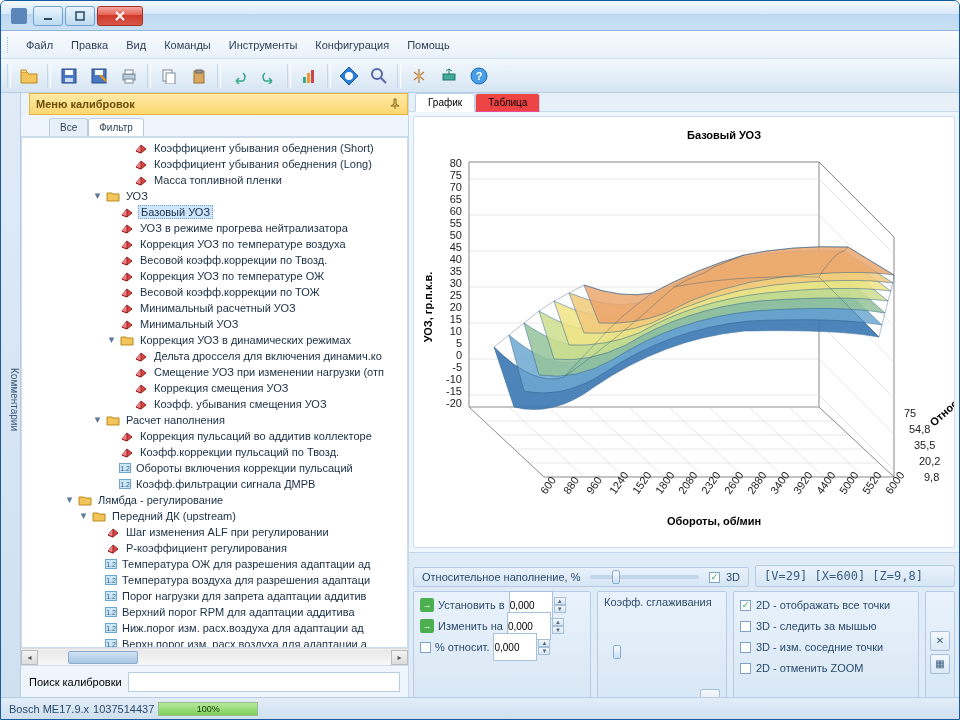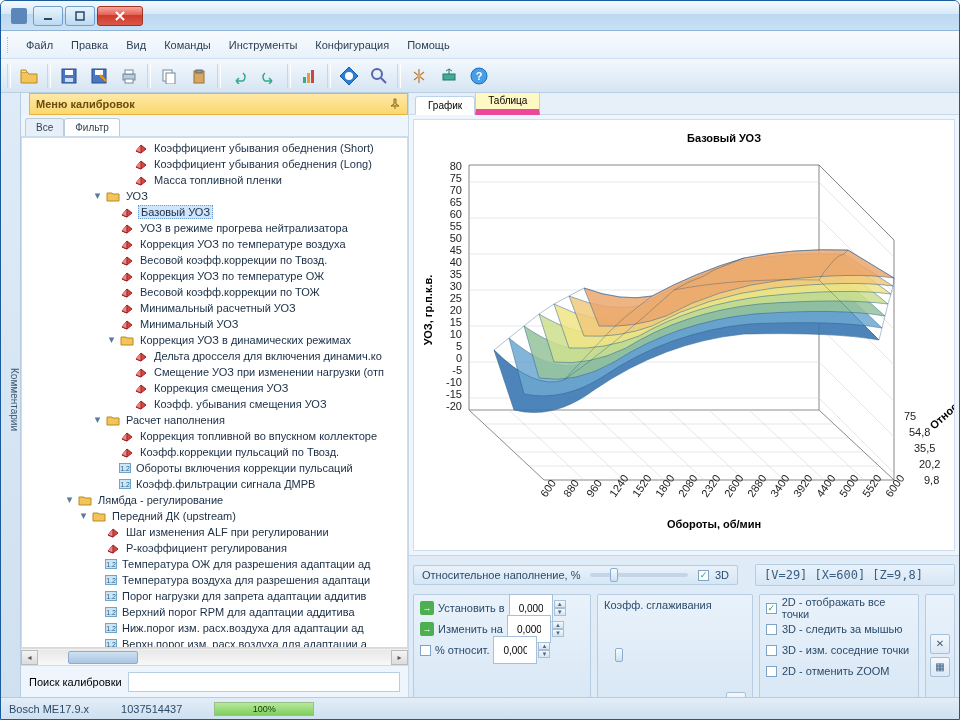--- a/index.html
+++ b/index.html
@@ -26,21 +26,21 @@
 .body { flex: 1; display: flex; overflow: hidden; }
 
 .commentbar { width: 20px; background: linear-gradient(#dfebf7,#cfe0f0); border-right: 1px solid #b6cce2; writing-mode: vertical-rl; text-align: center; padding-top: 8px; color:#3a5573; font-size:10px;}
 
 .left { width: 388px; display: flex; flex-direction: column; border-right: 1px solid #c7d8e9; background: #eaf2fb; }
 .left-header { height: 22px; background: linear-gradient(#fde9a7,#fbd76f); border: 1px solid #e7b43d; display:flex; align-items:center; padding:0 6px; color:#6b4d0d; font-weight:bold;margin-left:8px; }
 .left-header .pin { margin-left:auto; width:12px;height:12px; }
 
 .filtertabs { height: 22px; display:flex; align-items:flex-end; background:#eef5fc; border-bottom:1px solid #ccddee; padding-left:4px; gap:0;}
 .ftab { padding:3px 10px; border:1px solid #bcd; background:#fff; border-bottom:none; border-radius:3px 3px 0 0; font-size:10px; color:#345; }
-.ftab.inactive { background:#e7f0f9; }
+.ftab.inactive { background:#e7f0f9;margin-left:24px; }
 
 .tree-wrap { flex:1; overflow:auto; background:#fff; border:1px solid #cddced; margin:0; position:relative;}
 .tree { padding: 2px 0; }
 .node { display:flex; align-items:center; height:16px; padding-left:0; white-space:nowrap; color:#1a2e44; }
 .node .exp { width:11px;height:11px; text-align:center; line-height:9px; color:#5b7a9b; font-size:11px; margin-right:2px;}
 .node .ico { width:16px; height:14px; display:inline-flex; align-items:center; justify-content:center; margin-right:3px;}
 .ico.folder svg path{fill:#f3c459;stroke:#b98b1e;}
 .ico.map3d { color:#c23; font-weight:bold; font-size:9px; }
 .ico.map2d { background:#cce6f5; border:1px solid #6da6cd; width:12px;height:10px; font-size:7px; line-height:9px; text-align:center; color:#2a5d8a;}
 .node.selected > .label { background:#cfe5fb; border:1px dotted #6a9dd2; padding:0 2px; }
@@ -51,49 +51,49 @@
 .tree-scroll-h .track{flex:1;height:15px;background:linear-gradient(#e8e8e8,#f8f8f8);position:relative;}
 .tree-scroll-h .thumb{position:absolute;left:30px;width:70px;height:13px;top:1px;background:linear-gradient(#cfe1f2,#a9c6e3);border:1px solid #8cadd0;border-radius:2px;}
 .sbtn{width:17px;height:15px;background:linear-gradient(#f4f4f4,#dcdcdc);border:1px solid #bbb;display:flex;align-items:center;justify-content:center;font-size:8px;color:#555;}
 
 .search { height:32px; display:flex; align-items:center; gap:6px; padding:4px 8px; background:#eef5fc; border-top:1px solid #cedef0;}
 .search input { flex:1; height:20px; border:1px solid #b7cde2; padding:0 4px; background:#fff;}
 
 .right { flex:1; display:flex; flex-direction:column; background:#eef5fc; }
 .rtabs { height:22px; display:flex; align-items:flex-end; padding-left:6px; border-bottom:1px solid #c7d9ea; background:#e7f0f9; gap:0;}
 .rtab { padding:3px 12px; border:1px solid #bcd2e8; background:#fff; border-bottom:1px solid #fff; border-radius:3px 3px 0 0; font-size:10px; margin-bottom:-1px;}
-.rtab.inactive { background:#fef9c3; border-bottom:6px solid #ec4899;}
+.rtab.inactive { background:#ef4444; border-bottom:1px solid #ec4899;}
 
 .chart-area { flex:1; background:#fff; margin:4px; border:1px solid #cedef0; display:flex; align-items:center; justify-content:center; position:relative;}
 .chart-area svg { width:100%; height:100%; }
 
 .controls { background:#dfebf7; border-top:1px solid #c3d6e9; padding:4px; display:flex; flex-direction:column; gap:4px;}
-.ctrl-row1 { display:flex; gap:17px; align-items:center; height:30px;}
+.ctrl-row1 { display:flex; gap:6px; align-items:flex-end; height:30px;}
 .panel { background:linear-gradient(#e9f2fb,#d6e6f4); border:1px solid #b6cce2; border-radius:2px; padding:3px 8px; display:flex; align-items:center; gap:6px; font-size:10px; color:#2a4a6b;}
 .panel.wide{flex:1;}
 .slider-mini{flex:1;height:4px;background:#c3d6e9;border-radius:2px;position:relative;margin:0 4px;}
 .slider-mini .th{position:absolute;width:8px;height:14px;top:-5px;left:20%;background:linear-gradient(#f8fbfe,#cde0f1);border:1px solid #8cadd0;border-radius:2px;}
 .chk{width:11px;height:11px;border:1px solid #7fa3c7;background:#fff;display:inline-block;vertical-align:middle;}
 .chk.on::after{content:"✓";font-size:9px;color:#2a6;display:block;line-height:9px;text-align:center;}
 .status-disp { font-family:monospace; font-size:12px; color:#3a5d82;}
 
 .ctrl-row2 { display:flex; gap:6px; }
 .pgroup { background:linear-gradient(#e9f2fb,#d6e6f4); border:1px solid #b6cce2; border-radius:2px; padding:4px 6px; display:flex; flex-direction:column; gap:3px; font-size:10px; color:#2a4a6b;}
 .prow{display:flex;align-items:center;gap:4px;height:18px;}
 .arrow-btn{width:14px;height:14px;background:#4caf50;border-radius:2px;display:flex;align-items:center;justify-content:center;color:#fff;font-size:9px;font-weight:bold;}
 .spin{display:flex;align-items:center;}
-.spin input{width:44px;height:28px;border:1px solid #a6c0d9;padding:0 9px;font-size:10px;}
+.spin input{width:44px;height:28px;border:1px solid #a6c0d9;padding:0 0;font-size:10px;}
 .spin .ud{display:flex;flex-direction:column;margin-left:1px;}
 .spin .ud div{width:12px;height:8px;background:linear-gradient(#f4f8fc,#d6e4f1);border:1px solid #a6c0d9;font-size:6px;line-height:6px;text-align:center;color:#567;}
 .opts{flex:1;}
 .opts .prow{gap:5px;}
 .small-icobtn{width:20px;height:20px;border:1px solid #a6c0d9;background:linear-gradient(#f4f8fc,#dbe8f4);border-radius:2px;display:flex;align-items:center;justify-content:center;font-size:10px;color:#3a5d82;}
 .icocol{display:flex;flex-direction:column;gap:3px;justify-content:center;}
 
-.statusbar { height:22px; background:linear-gradient(#e2edf8,#cfe0f0); border-top:1px solid #b6cce2; display:flex; align-items:center; padding:0 8px; gap:32px; font-size:11px; color:#2a4a6b;}
+.statusbar { height:22px; background:linear-gradient(#e2edf8,#cfe0f0); border-top:1px solid #b6cce2; display:flex; align-items:center; padding:0 8px; gap:4px; font-size:11px; color:#2a4a6b;}
 .statusbar .prog{width:100px;height:14px;border:1px solid #9abf8a;background:linear-gradient(#b6e89b,#7fcf5d);text-align:center;font-size:9px;line-height:12px;color:#14400a;}
 
 </style>
 </head>
 <body>
 
 <div class="window">
   <div class="titlebar">
     <div class="icon"></div>
     <div class="winbtns">
@@ -435,21 +435,21 @@
             </div>
             <div class="node">
               <span class="indent" style="width:84px"></span>
               <span class="exp"></span>
               <span class="ico map3d">
                 <svg width="14" height="12">
                   <path d="M2 9 L7 3 L12 7 L7 11 Z" fill="#d44" stroke="#922"></path>
                   <path d="M2 9 L7 11 L7 3" fill="#e88" stroke="#922"></path>
                 </svg>
               </span>
-              <span class="label">Коррекция топливной во впускном коллекторе</span>
+              <span class="label">Коррекция пульсаций во аддитив коллекторе</span>
             </div>
             <div class="node">
               <span class="indent" style="width:84px"></span>
               <span class="exp"></span>
               <span class="ico map3d">
                 <svg width="14" height="12">
                   <path d="M2 9 L7 3 L12 7 L7 11 Z" fill="#d44" stroke="#922"></path>
                   <path d="M2 9 L7 11 L7 3" fill="#e88" stroke="#922"></path>
                 </svg>
               </span>
@@ -720,21 +720,21 @@
               <span>% относит.</span>
               <div class="spin">
                   <input value="0,000" style="">
                   <div class="ud">
                     <div>▲</div>
                     <div>▼</div>
                   </div>
                 </div>
             </div>
           </div>
-          <div class="pgroup" style="width:156px;gap:36px;">
+          <div class="pgroup" style="width:130px;gap:36px;">
             <span>Коэфф. сглаживания</span>
             <div class="slider-mini" style="margin-top:6px;">
                 <div class="th" style="left:5%"></div>
               </div>
             <div class="prow" style="justify-content:flex-end;margin-top:4px;">
               <div class="small-icobtn">〰</div>
             </div>
           </div>
           <div class="pgroup opts">
             <div class="prow">

